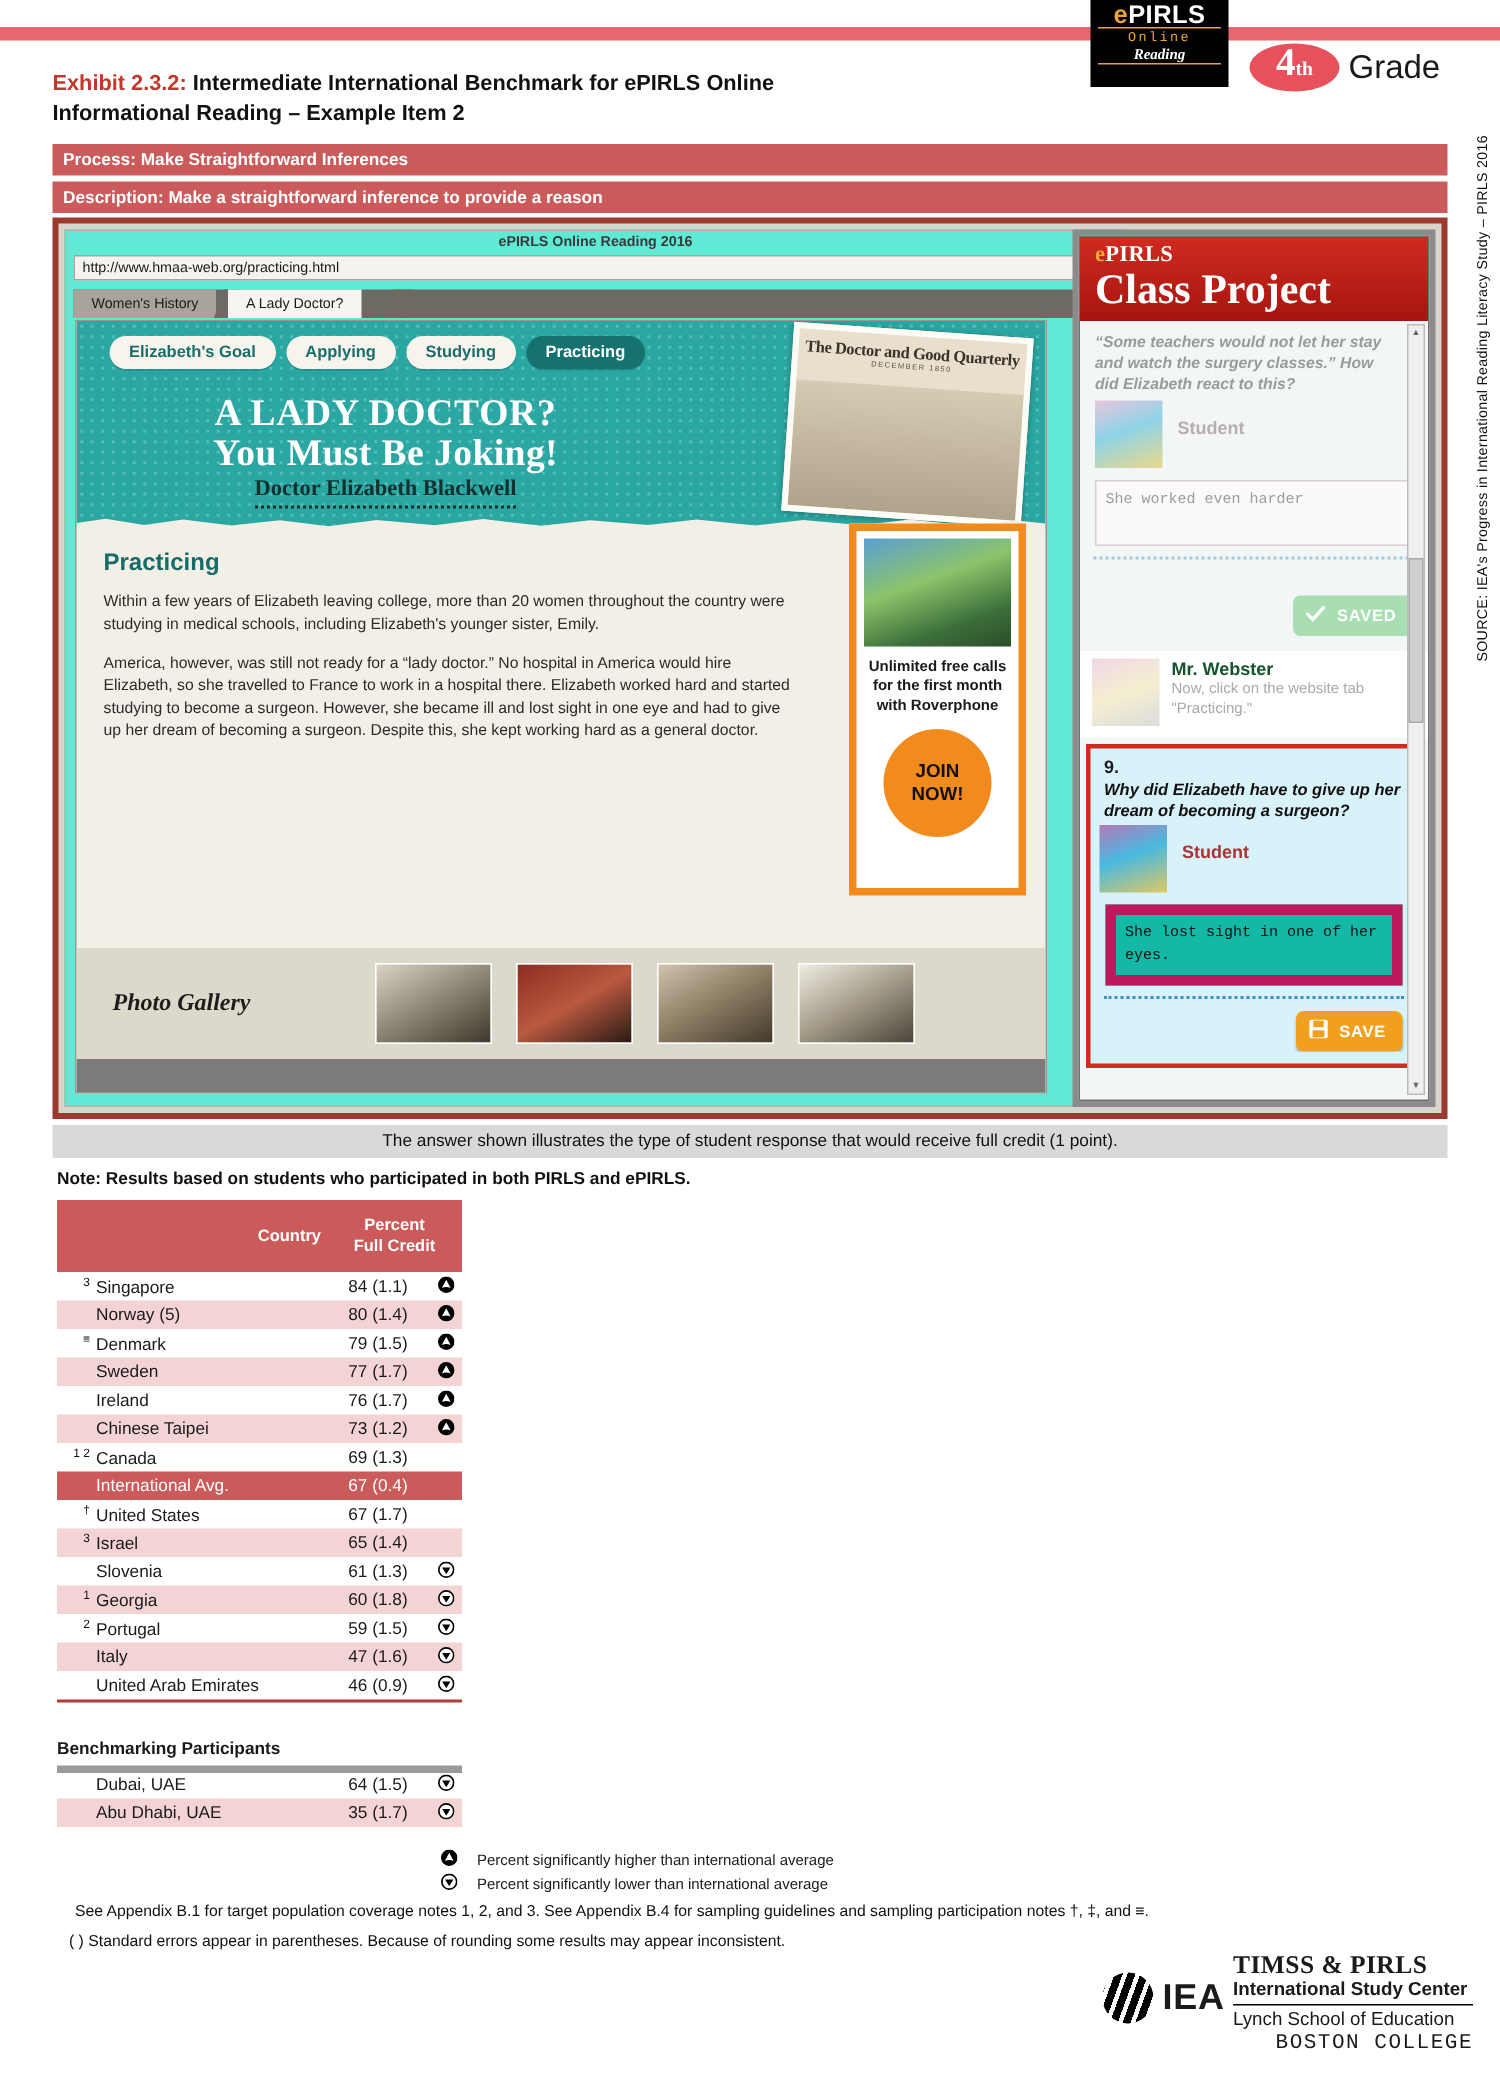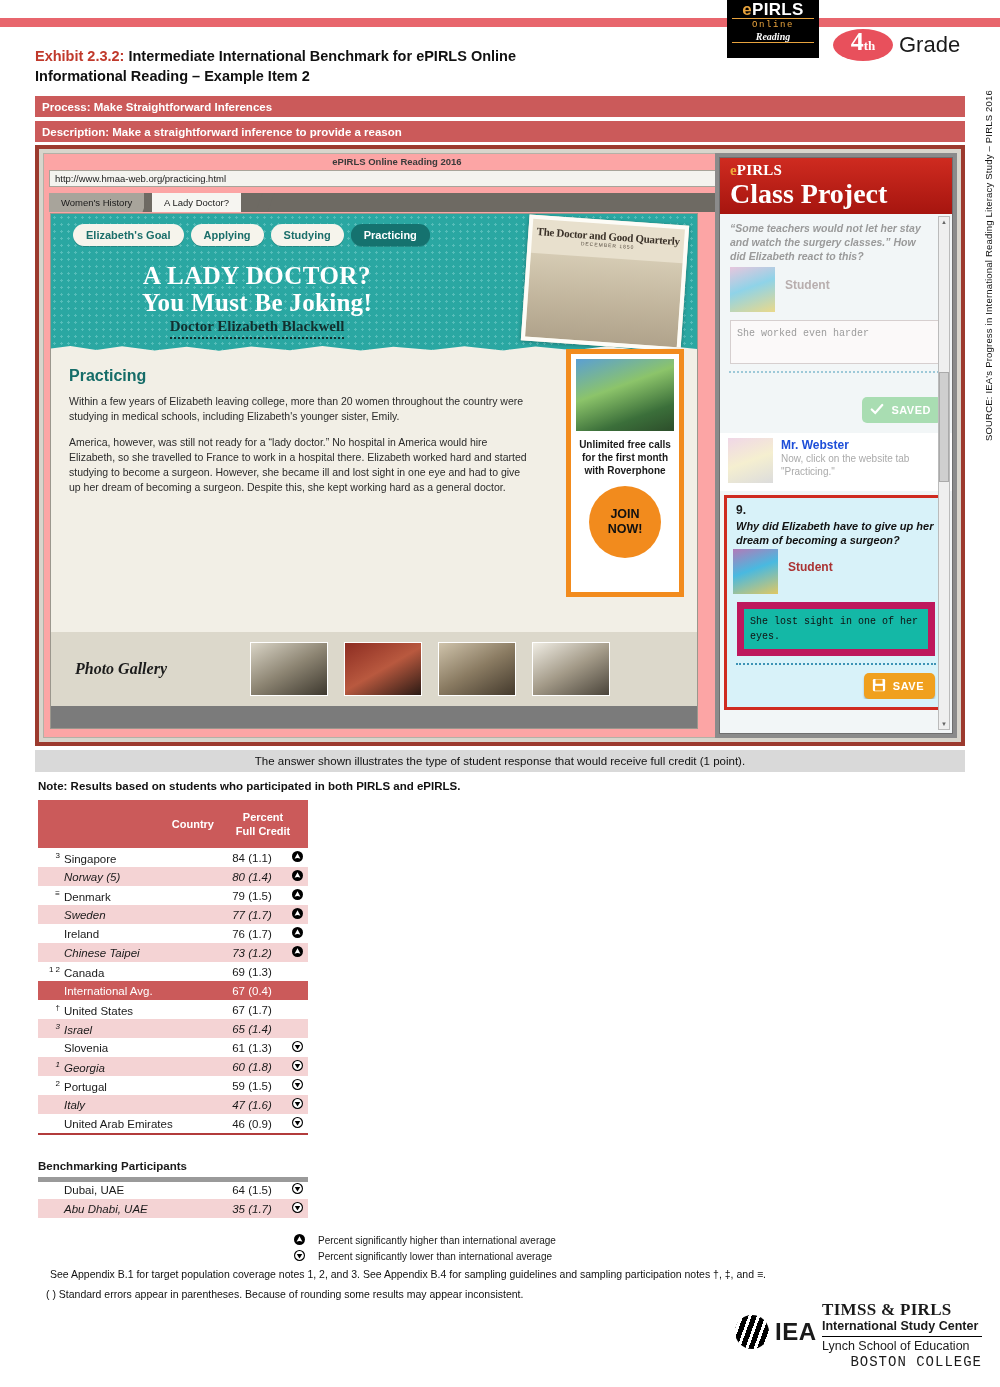--- a/index.html
+++ b/index.html
@@ -66,21 +66,21 @@
   
   .shot-frame {
     position:absolute; left:35px; top:145px; width:930px; height:601px;
     background:#9c3a2e; padding:4px;
   }
   .shot-inner { width:100%; height:100%; background:#d8d5cc; position:relative; }
 
   
   .browser {
     position:absolute; left:4px; top:4px; width:708px; height:585px;
-    background:#fca5a5; border:1px solid #b4b0a6;
+    background:#5eead4; border:1px solid #b4b0a6;
   }
   .browser-title {
     height:16px; text-align:center; font-size:9.5px; font-weight:bold;
     color:#3a3a3a; line-height:16px;
   }
   .url-bar {
     margin:0 5px; height:17px; background:#f4f3ef; border:1px solid #a8a49a;
     font-size:9.5px; line-height:16px; padding-left:5px; color:#1a1a1a;
   }
   .tabs-row { margin:6px 5px 0 5px; height:19px; position:relative; background:#6e6a63; }
@@ -204,21 +204,21 @@
     font-size:10.5px; font-style:italic; color:#9a9a9a; line-height:14px;
     padding:7px 22px 2px 10px; font-weight:bold;
   }
   .cp-row { display:flex; align-items:flex-start; padding:2px 10px 0 10px; }
   .avatar { width:45px; height:45px; flex:0 0 45px; }
   .av-student { background:linear-gradient(160deg,#e7c6dd 0%,#8fd3e8 45%,#ead98a 100%); }
   .av-teacher { background:linear-gradient(160deg,#f0d7e7 0%,#f5efd0 50%,#dcdcdc 100%); }
   .av-student-hot { background:linear-gradient(160deg,#b37ab8 0%,#49b9e0 45%,#e0c863 100%); }
   .cp-name { font-size:12px; font-weight:bold; color:#b8aeae; margin:11px 0 0 10px; }
   .cp-name-dark { color:#a33; }
-  .cp-tname { font-size:12px; font-weight:bold; color:#1d4ed8; }
+  .cp-tname { font-size:12px; font-weight:bold; color:#14532d; }
   .cp-ttext { font-size:10px; color:#aaa; line-height:13px; }
   .cp-answer {
     margin:8px 10px 0 10px; min-height:44px; background:#fbf9f9;
     border:1px solid #d6cfcf; font-family:"Liberation Mono", monospace;
     font-size:10px; color:#9c9c9c; padding:5px 6px; line-height:15px;
   }
   .cp-answer-dark { background:#14b8a6; border:7px solid #be185d; color:#111; }
   .dotted { border-bottom:2px dotted #9ec9d8; margin:7px 9px 0 9px; }
   .dotted-dark { border-bottom:2px dotted #3d93b5; }
   .btn-saved {
@@ -258,21 +258,21 @@
     padding:6px 4px; border:0;
   }
   .th-country { text-align:right; padding-left:24px !important; height:48px; }
   .th-pct { text-align:center; width:68px; line-height:14px; }
   .tbl td { font-size:11.5px; padding:2px 0; height:19px; }
   .td-country { padding-left:6px !important; }
   .td-val { text-align:center; width:68px; font-size:11px; }
   .td-sym { width:22px; text-align:center; font-size:11px; }
   .sup { font-size:8px; vertical-align:super; color:#111; }
   .supbox { display:inline-block; width:16px; text-align:right; margin-right:4px; }
-  .row-shade td { background:#f4d3d4;font-style:italic; }
+  .row-shade td { background:#f4d3d4; }
   .row-avg td { background:#cb5a5a; color:#fff; font-weight:normal; }
   .rule-top { position:absolute; left:38px; width:270px; height:2px; background:#b23b3b; }
   .bm-title { position:absolute; left:38px; top:1160px; font-size:11.5px; font-weight:bold; }
   .bm-bar { position:absolute; left:38px; top:1177px; width:270px; height:5px; background:#9a9a9a; }
   .tbl2 { position:absolute; left:38px; top:1180px; width:270px; border-collapse:collapse; }
   .tbl2 td { font-size:11.5px; padding:2px 0; height:19px; }
 
   
   .legend { position:absolute; left:290px; top:1233px; font-size:10px; line-height:16px; }
   .legend-row { display:flex; align-items:center; gap:10px; }

